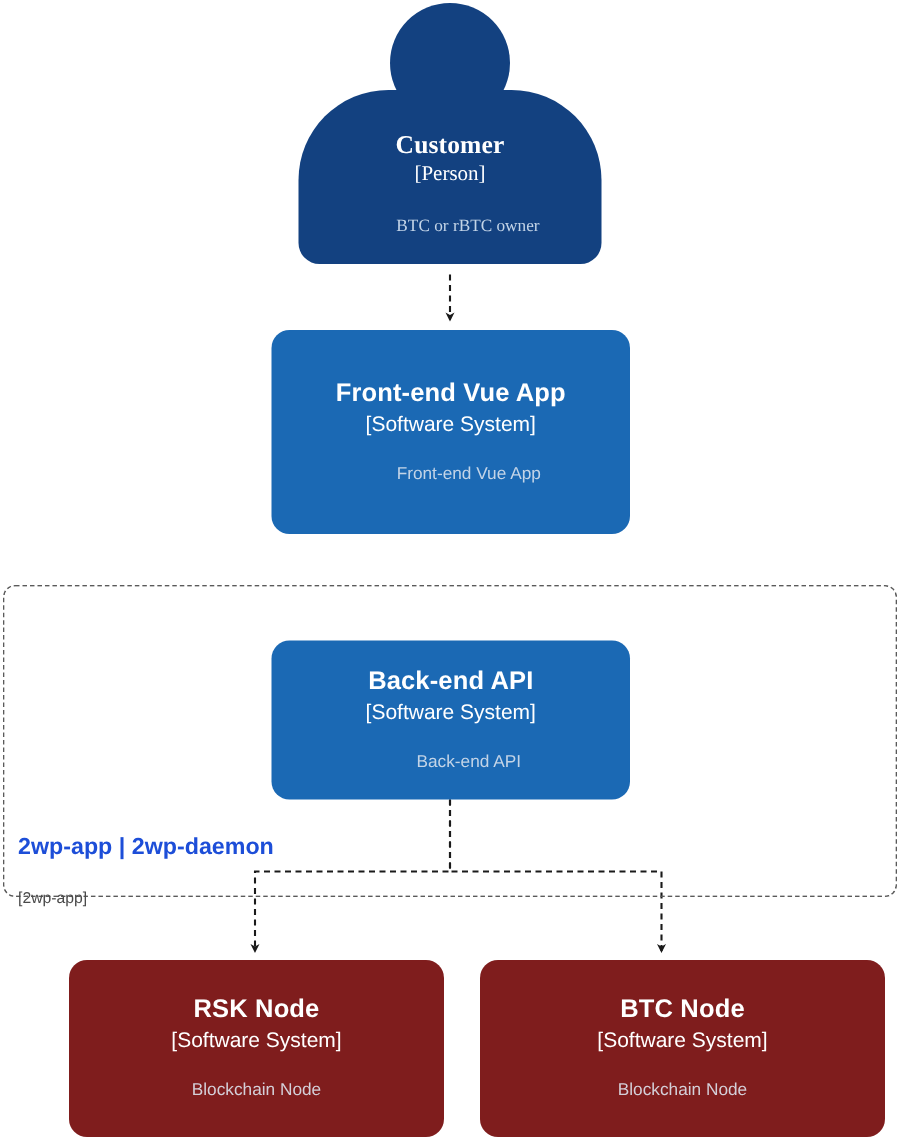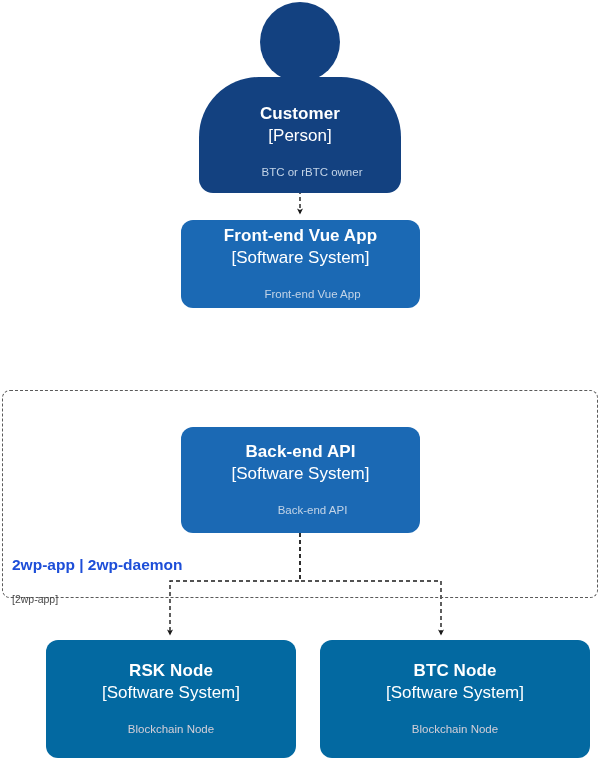--- a/index.html
+++ b/index.html
@@ -32,21 +32,21 @@
     padding: 0 10px;
   }
   .c4-title {
     font-size: 17px;
     font-weight: bold;
     color: #ffffff;
     line-height: 1.15;
     letter-spacing: 0.1px;
   }
   .c4-type {
-    font-size: 17px;
+    font-size: 14px;
     font-weight: normal;
     color: #ffffff;
     line-height: 1.2;
     margin-top: 2px;
   }
   .c4-desc {
     font-size: 11.5px;
     font-weight: normal;
     line-height: 1.25;
     margin-top: 19px;
@@ -67,21 +67,21 @@
     flex-direction: column;
     align-items: center;
     justify-content: flex-start;
     text-align: center;
   }
   .person-body .c4-title { margin-top: 27px; }
 
   
   .fill-person  { background: #134180; }
   .fill-system  { background: #1b69b4; }
-  .fill-node    { background: #0369a1; }
+  .fill-node    { background: #7f1d1d; }
   .desc-onblue  { color: #c3d4e7; padding-left: 24px; }
   .desc-onnode  { color: #d4cfd8; }
 
   
   .boundary {
     position: absolute;
     box-sizing: border-box;
     border: 1.4px dashed #5a5a5a;
     border-radius: 8px;
     background: transparent;
@@ -135,28 +135,28 @@
       <path d="M300,533 L300,581 L170,581 L170,634" stroke="#1a1a1a" stroke-width="1.4" fill="none" stroke-dasharray="4,3" marker-end="url(#arrowhead)"></path>
     </g>
 
     <g>
       <path d="M300,533 L300,581 L441,581 L441,634" stroke="#1a1a1a" stroke-width="1.4" fill="none" stroke-dasharray="4,3" marker-end="url(#arrowhead)"></path>
     </g>
   </svg>
 
   <div class="person-shape" style="left:199px; top:2px; width:202px; height:181px;">
     <div class="person-head fill-person" style="left:61px; top:0px; width:80px; height:80px;"></div>
-    <div class="person-body fill-person" style="left:0px; top:75px; width:202px; height:116px;">
+    <div class="person-body fill-person" style="left:0px; top:58px; width:202px; height:116px;font-family:Liberation Serif, serif;">
       <div class="c4-title">Customer</div>
       <div class="c4-type">[Person]</div>
       <div class="c4-desc desc-onblue">BTC or rBTC owner</div>
     </div>
   </div>
 
-  <div class="c4-box fill-system" style="left:181px; top:220px; width:239px; height:88px;">
+  <div class="c4-box fill-system" style="left:181px; top:220px; width:239px; height:136px;">
     <div class="c4-title">Front-end Vue App</div>
     <div class="c4-type">[Software System]</div>
     <div class="c4-desc desc-onblue">Front-end Vue App</div>
   </div>
 
   <div class="boundary" style="left:2px; top:390px; width:596px; height:208px;"></div>
   <div class="boundary-label" style="left:12px; top:556px;">
     <div class="boundary-name">2wp-app | 2wp-daemon</div>
     <div class="boundary-type">[2wp-app]</div>
   </div>

